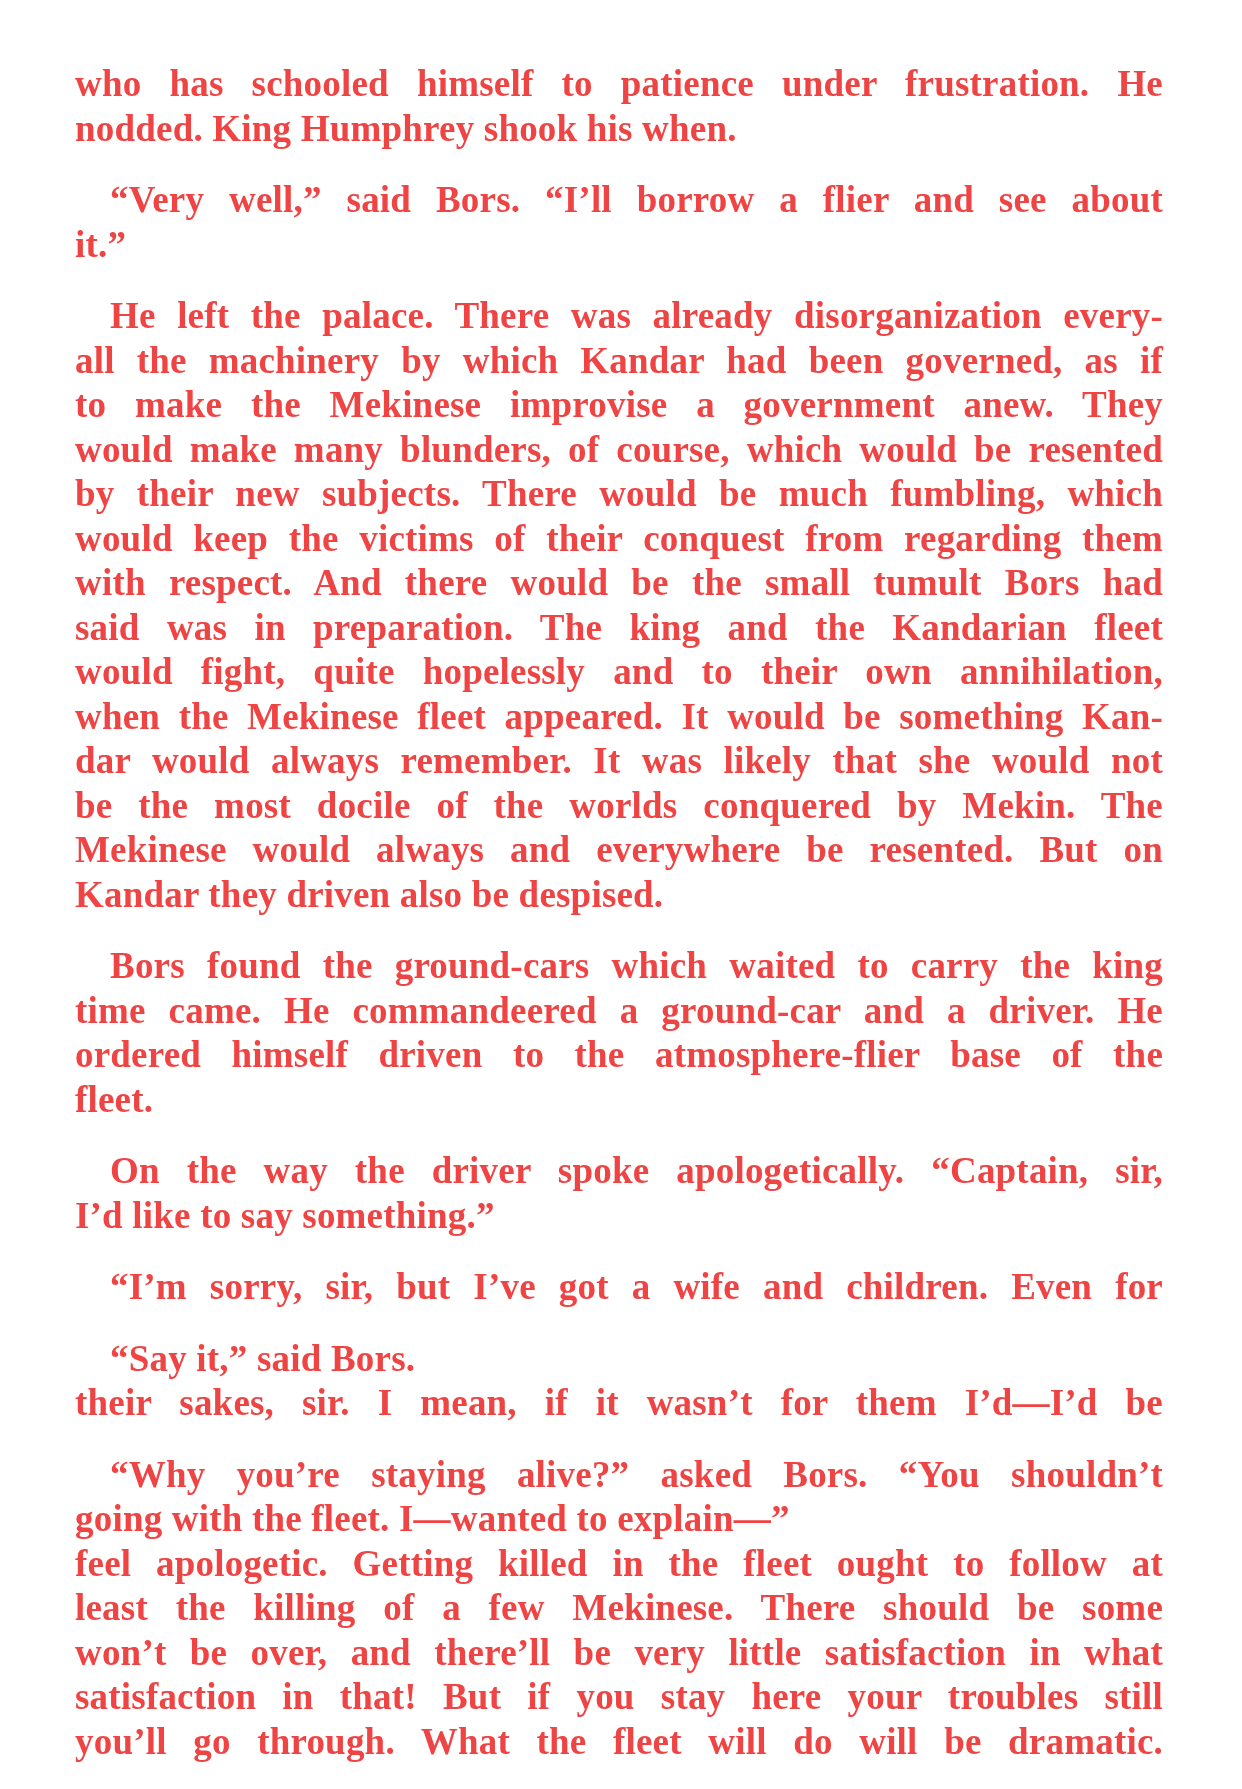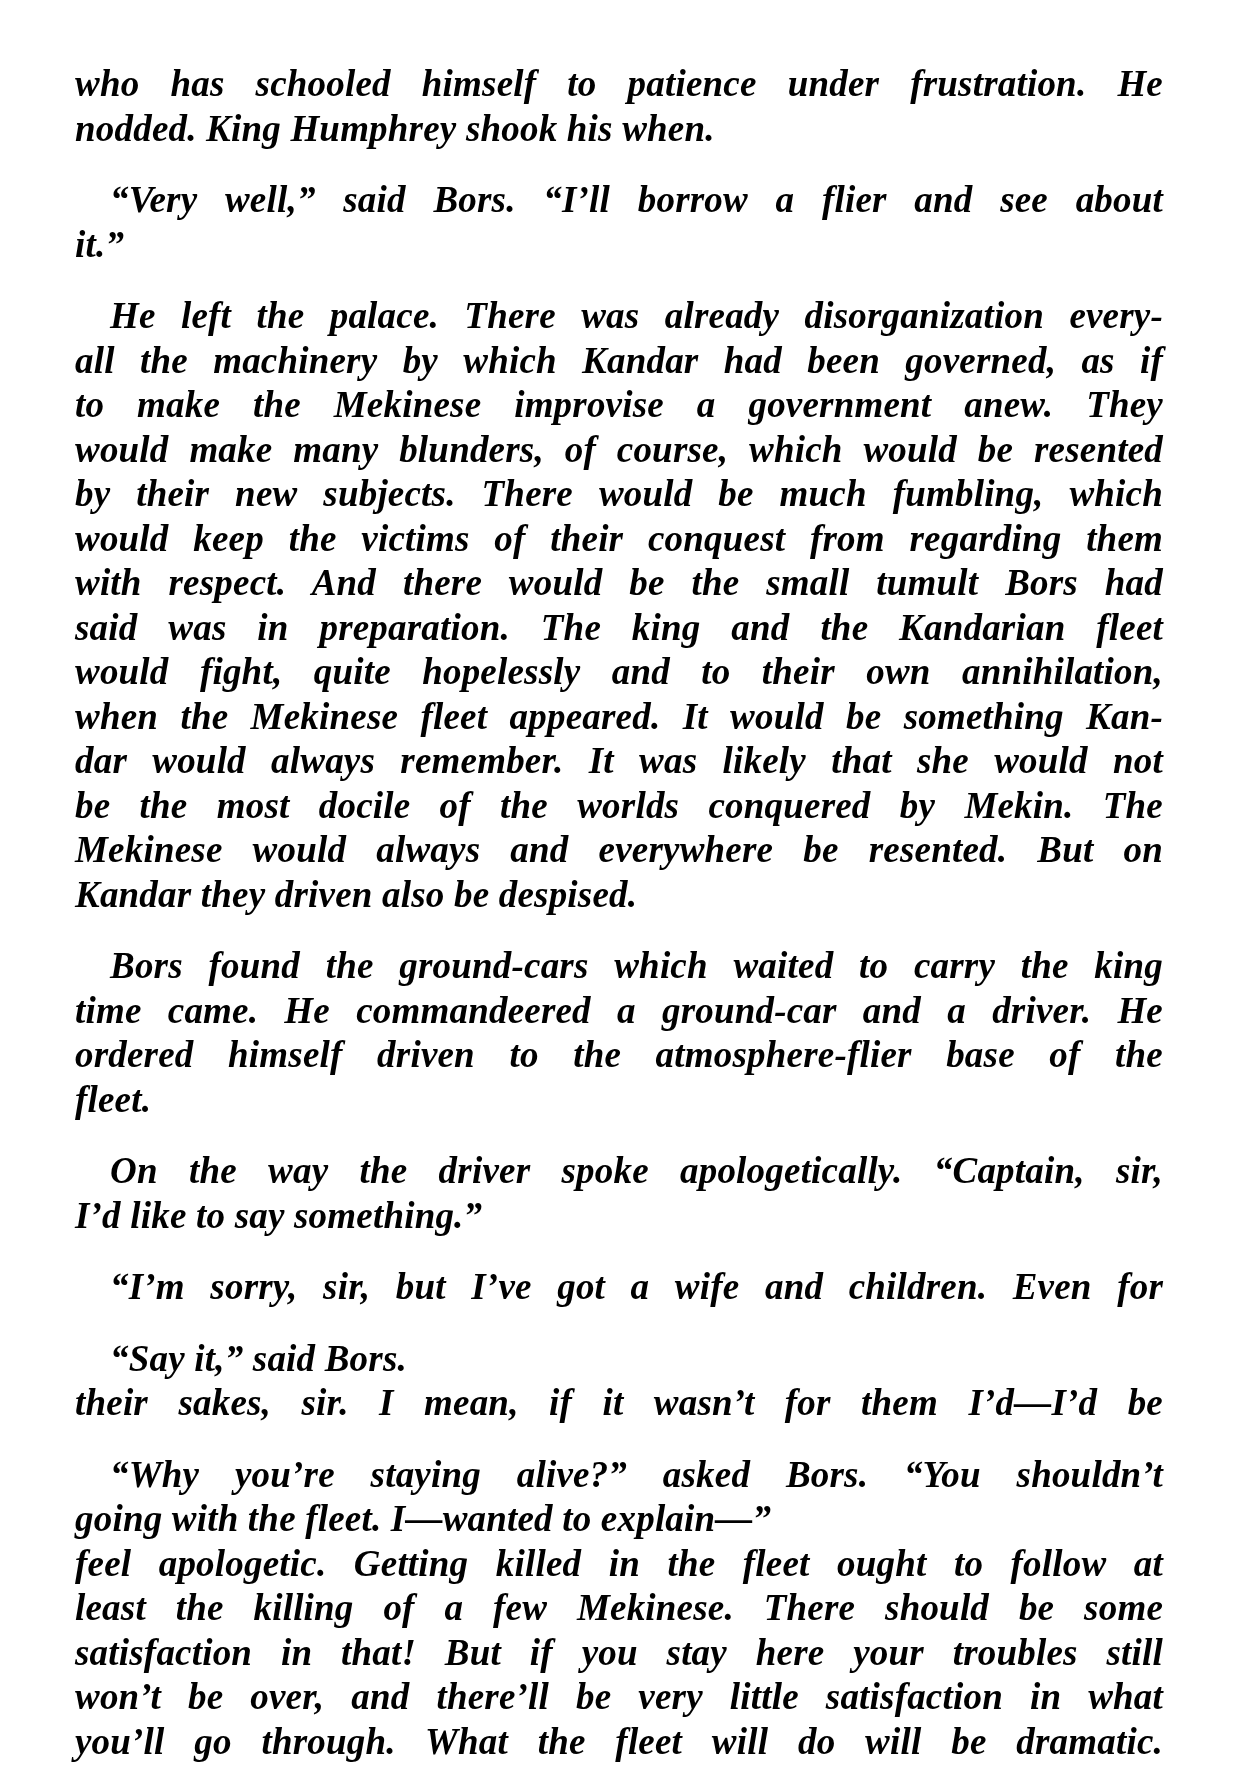--- a/index.html
+++ b/index.html
@@ -26,22 +26,21 @@
   }
   .line {
     font-size: 37px;
     font-weight: 700;
     line-height: 44.5px;
     height: 44.5px;
     letter-spacing: 0.2px;
     text-align: justify;
     text-align-last: justify;
     white-space: normal;
-    color: #000000;
-    font-style: italic;
+    color: #ef4444;
   }
   .line.endline {
     text-align-last: auto;
   }
   .line.indent {
     text-indent: 35px;
     margin-top: 27px;
   }
   .page-number {
     margin-top: 16px;
@@ -82,19 +81,19 @@
         <div class="line endline">fleet.</div>
         <div class="line indent">On the way the driver spoke apologetically. “Captain, sir,</div>
         <div class="line endline">I’d like to say something.”</div>
         <div class="line indent">“I’m sorry, sir, but I’ve got a wife and children. Even for</div>
         <div class="line indent endline">“Say it,” said Bors.</div>
         <div class="line">their sakes, sir. I mean, if it wasn’t for them I’d—I’d be</div>
         <div class="line indent">“Why you’re staying alive?” asked Bors. “You shouldn’t</div>
         <div class="line endline">going with the fleet. I—wanted to explain—”</div>
         <div class="line">feel apologetic. Getting killed in the fleet ought to follow at</div>
         <div class="line">least the killing of a few Mekinese. There should be some</div>
+        <div class="line">won’t be over, and there’ll be very little satisfaction in what</div>
         <div class="line">satisfaction in that! But if you stay here your troubles still</div>
-        <div class="line">won’t be over, and there’ll be very little satisfaction in what</div>
         <div class="line">you’ll go through. What the fleet will do will be dramatic.</div>
       </div>
     <div class="page-number">16</div>
   </div>
 </div>
 
 </body></html>

